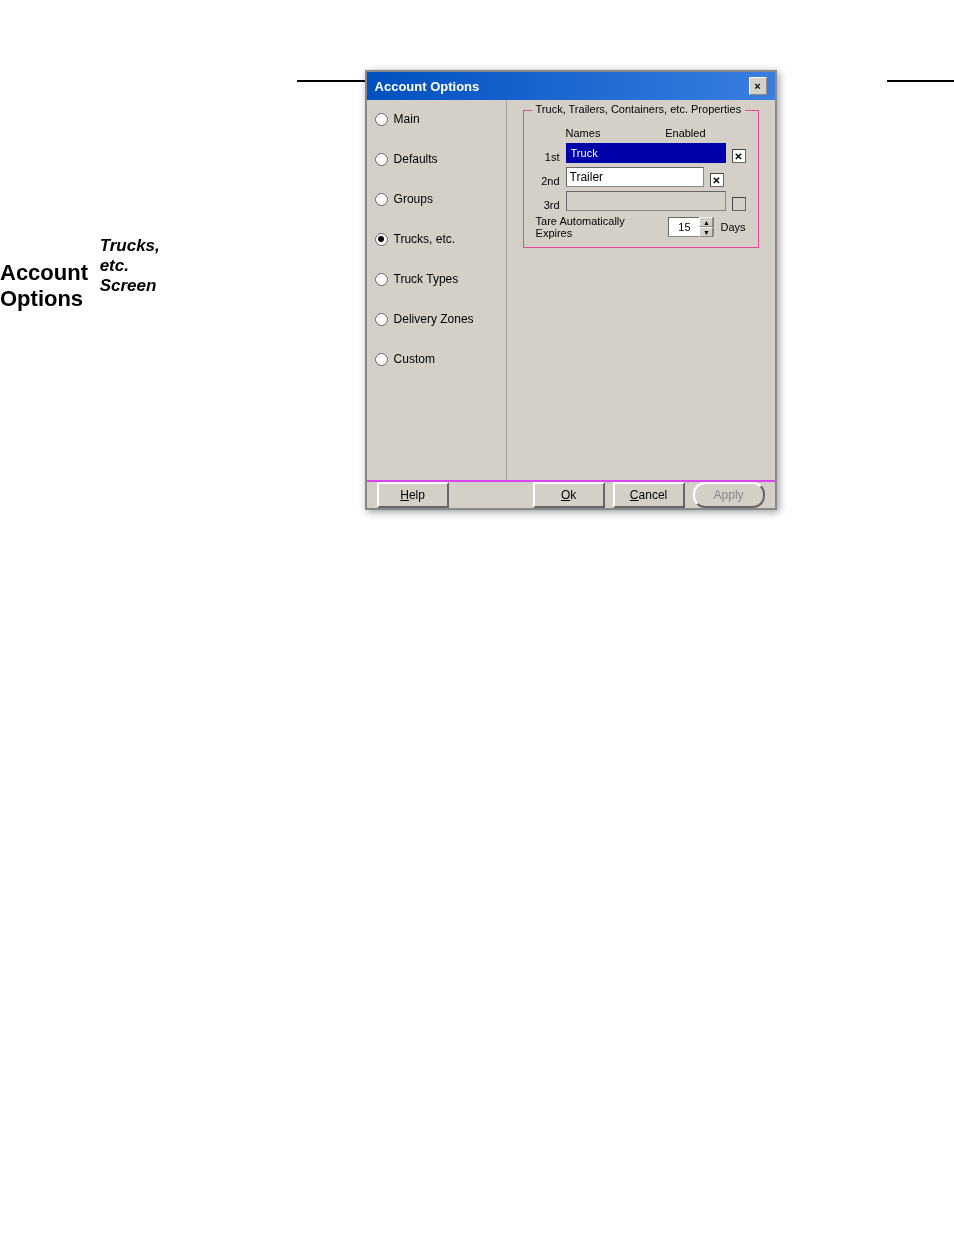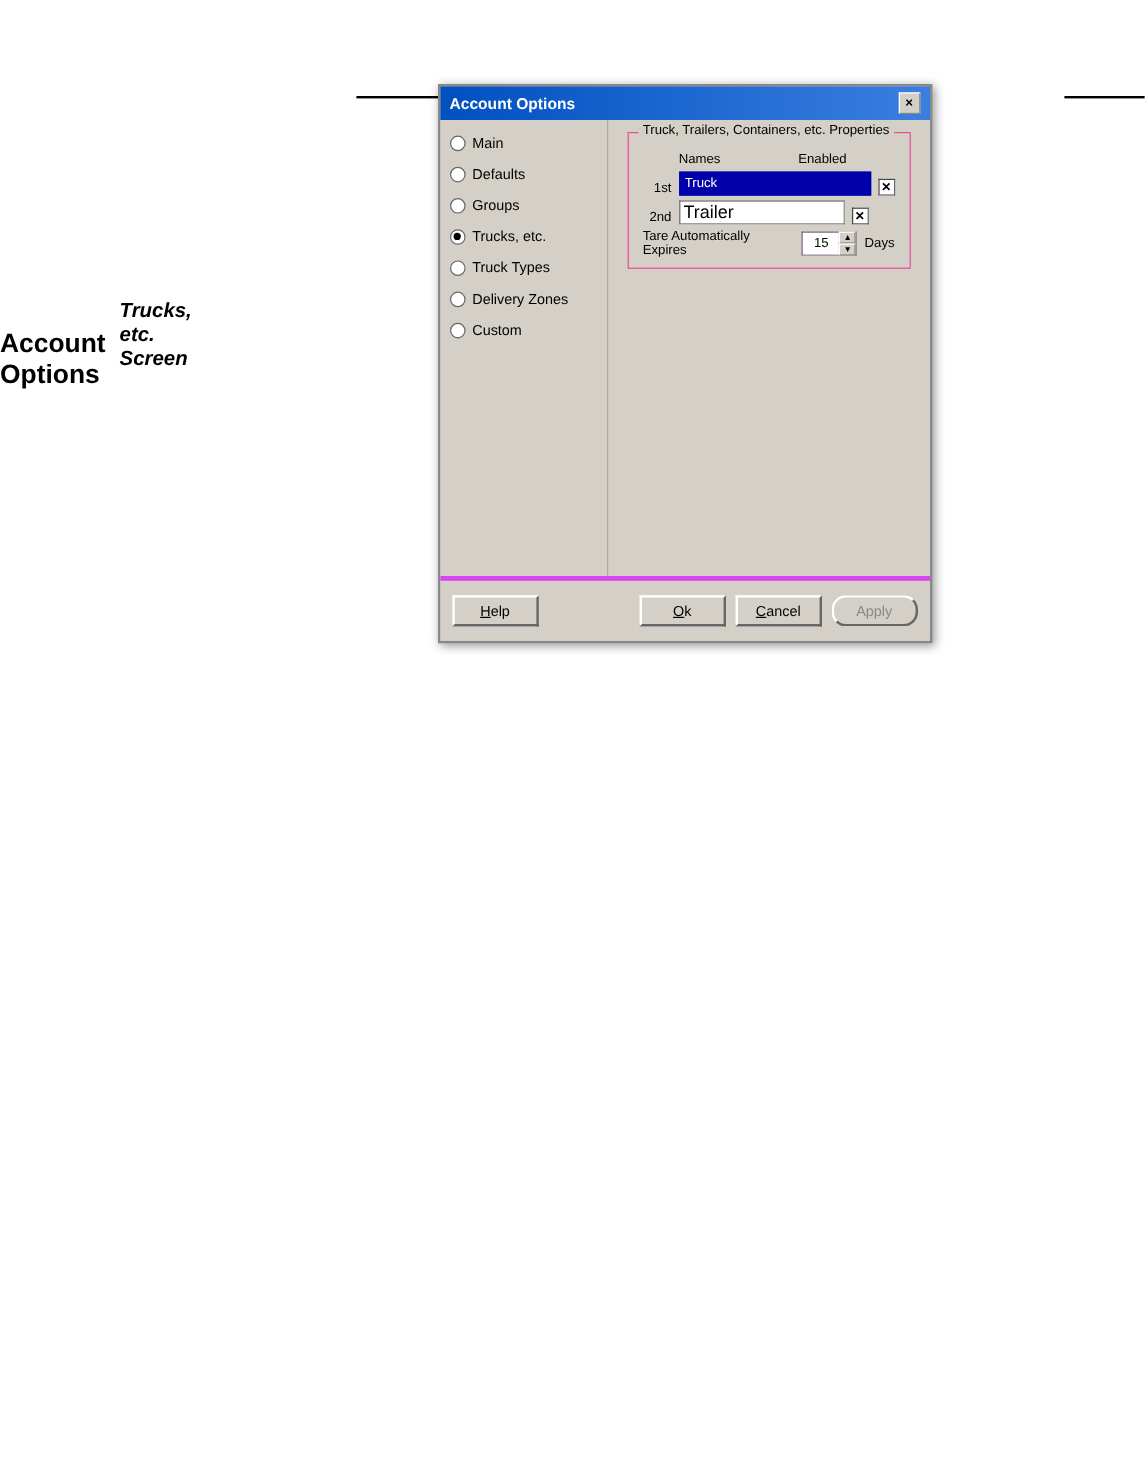--- a/index.html
+++ b/index.html
@@ -96,21 +96,21 @@
     }
 
     
     .nav-sidebar {
       width: 140px;
       background: #d4d0c8;
       border-right: 1px solid #a0a0a0;
       padding: 10px 8px;
       display: flex;
       flex-direction: column;
-      gap: 8px;
+      gap: 22px;
     }
 
     .nav-item {
       display: flex;
       align-items: center;
       gap: 6px;
       font-size: 12px;
       color: #000;
       cursor: pointer;
       padding: 2px 0;
@@ -209,21 +209,21 @@
     }
 
     .name-input.selected {
       background: #0000aa;
       color: #fff;
     }
 
     .name-input-normal {
       width: 138px;
       height: 20px;
-      font-size: 15px;
+      font-size: 12px;
       border: 1px solid #888;
       border-top-color: #666;
       border-left-color: #666;
       background: #fff;
       padding: 1px 3px;
       outline: none;
     }
 
     .name-input-empty {
       width: 160px;
@@ -310,22 +310,22 @@
       align-items: center;
       justify-content: center;
       font-size: 7px;
       cursor: pointer;
       line-height: 1;
     }
 
     
     .dialog-footer {
       background: #d4d0c8;
-      border-top: 4px solid #d946ef;
-      padding: 12px 10px;
+      border-top: 2px solid #d946ef;
+      padding: 0 10px;
       display: flex;
       align-items: center;
       gap: 8px;
     }
 
     .win-button {
       height: 26px;
       min-width: 72px;
       padding: 0 12px;
       background: #d4d0c8;
@@ -412,20 +412,25 @@
               <input class="name-input selected" type="text" value="Truck" style="">
               <div class="checkbox-win checked"></div>
             </div>
 
             <div class="names-row">
               <span class="row-label">2nd</span>
               <input class="name-input-normal" type="text" value="Trailer" style="">
               <div class="checkbox-win checked"></div>
             </div>
 
+            <div class="names-row">
+              <span class="row-label">3rd</span>
+              <input class="name-input-empty" type="text" value="" style="">
+              <div class="checkbox-win unchecked"></div>
+            </div>
           </div>
 
           <div class="tare-row">
             <span>Tare Automatically Expires</span>
             <div class="spinner-input">
               <input class="spinner-value" type="text" value="15" style="">
               <div class="spinner-buttons">
                 <div class="spinner-btn">▲</div>
                 <div class="spinner-btn">▼</div>
               </div>

